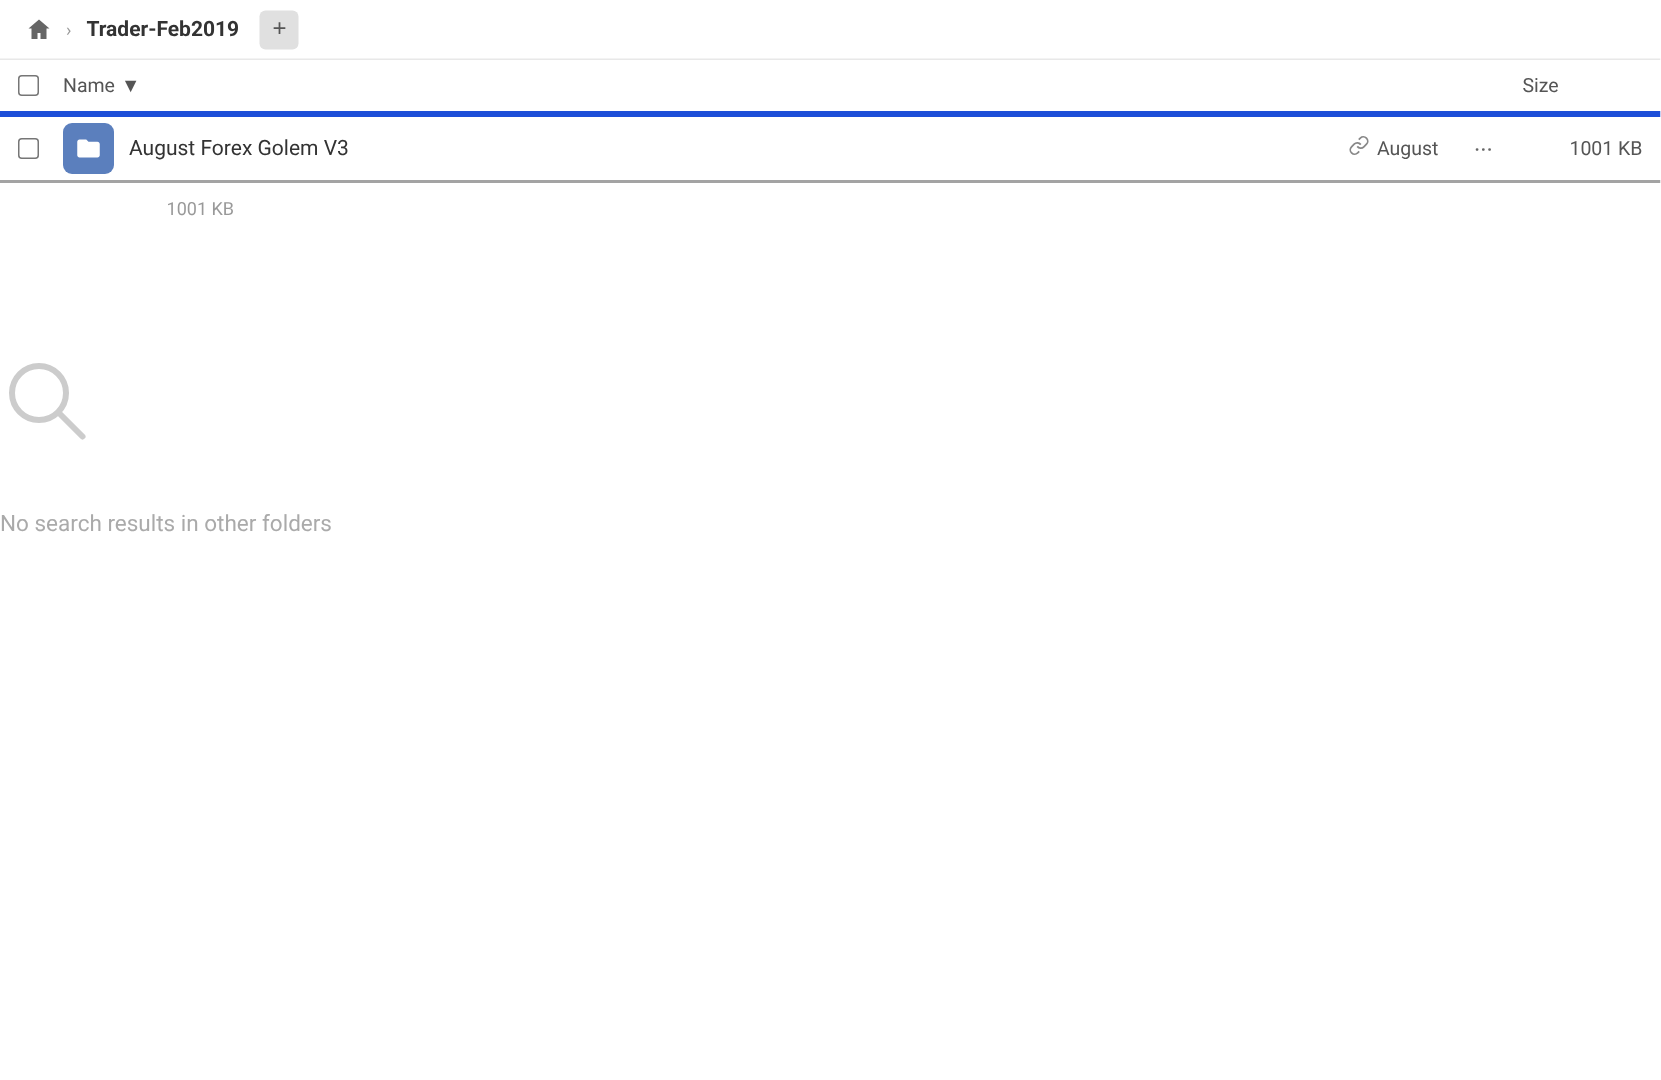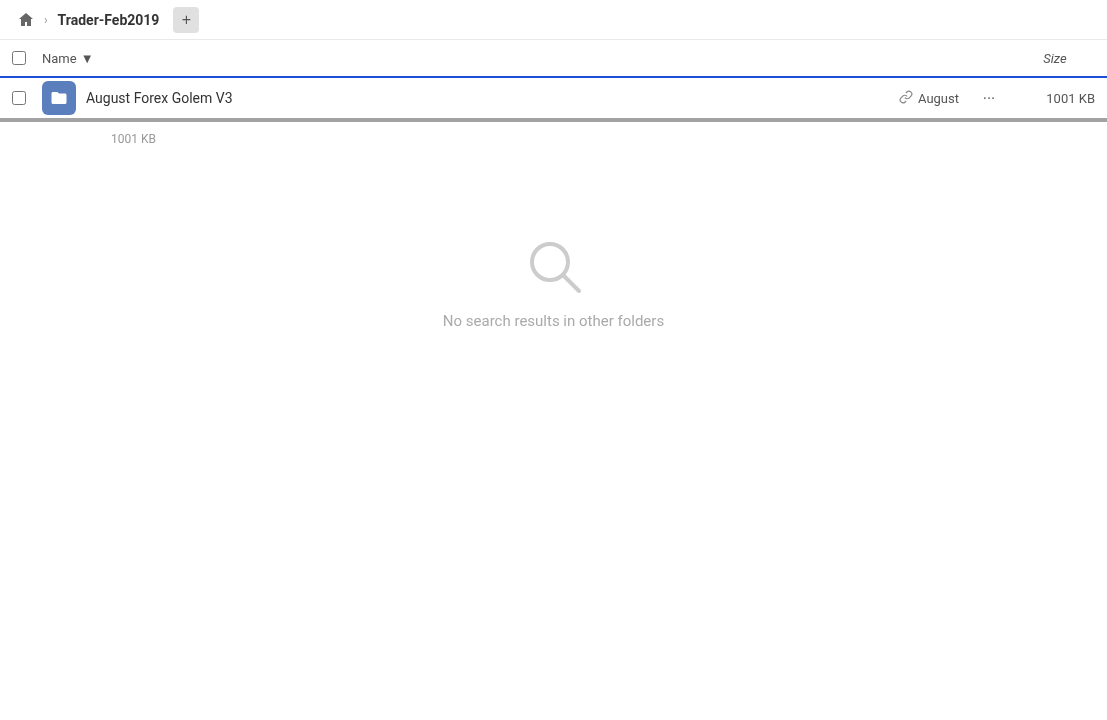--- a/index.html
+++ b/index.html
@@ -65,54 +65,53 @@
       color: #555;
       margin-left: 4px;
     }
 
     
     .column-header {
       display: flex;
       align-items: center;
       padding: 0 12px;
       height: 38px;
-      border-bottom: 2px solid #1d4ed8;
+      border-bottom: 4px solid #1d4ed8;
     }
 
     .col-checkbox {
       width: 30px;
       display: flex;
       align-items: center;
     }
 
     .col-name {
       flex: 1;
       display: flex;
       align-items: center;
       gap: 4px;
       font-size: 13px;
       color: #555;
       cursor: pointer;
     }
 
     .col-size {
       width: 80px;
-      text-align: center;
-      font-size: 13px;
-      color: #555;
-      font-style: italic;
+      text-align: left;
+      font-size: 13px;
+      color: #555;
     }
 
     
     .file-row {
       display: flex;
       align-items: center;
       padding: 0 12px;
       height: 44px;
-      border-bottom: 4px solid #a3a3a3;
+      border-bottom: 2px solid #a3a3a3;
       background: #fff;
     }
 
     .file-checkbox {
       width: 30px;
       display: flex;
       align-items: center;
     }
 
     .file-icon {
@@ -184,23 +183,23 @@
       width: 80px;
       text-align: right;
       font-size: 12px;
       color: #999;
     }
 
     
     .empty-state {
       display: flex;
       flex-direction: column;
-      align-items: center;
       justify-content: center;
       padding: 80px 0 40px 0;
+      gap: 28px;
     }
 
     .empty-state-icon {
       width: 60px;
       height: 60px;
       margin-bottom: 16px;
       color: #ccc;
     }
 
     .empty-state-text {

